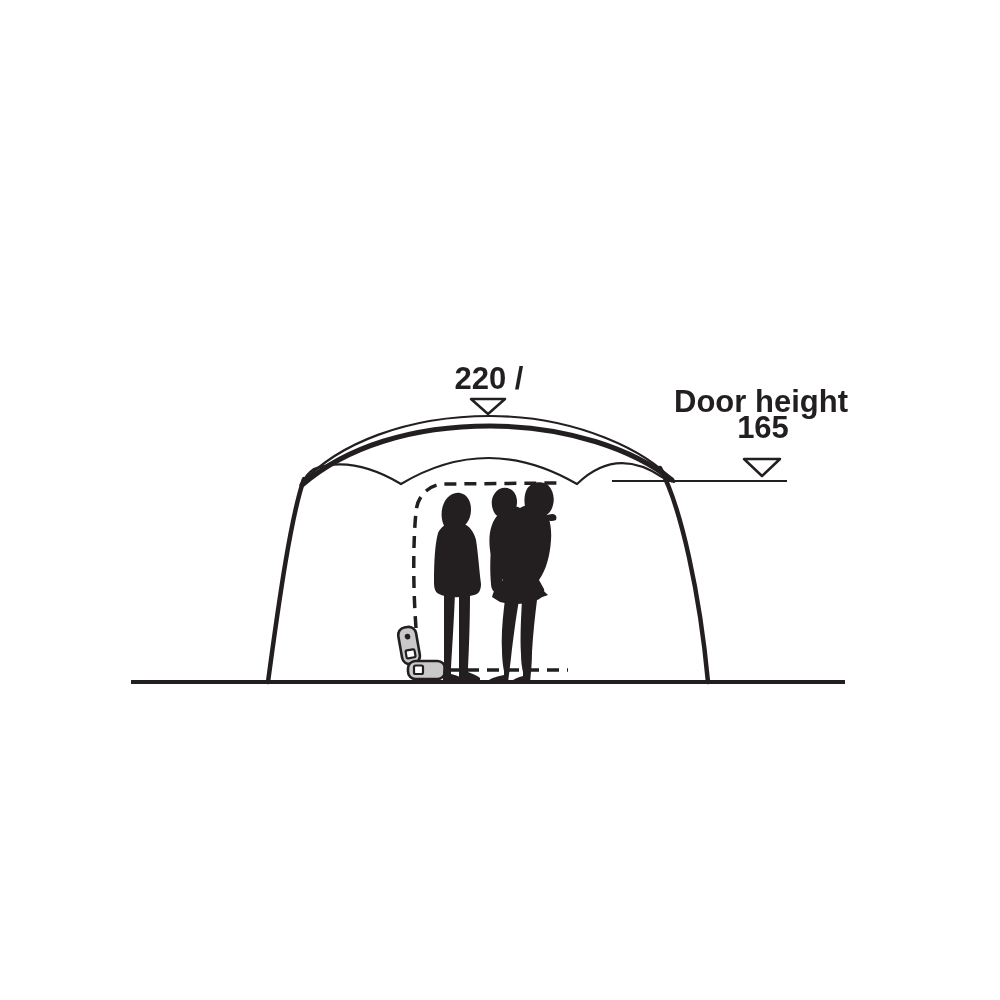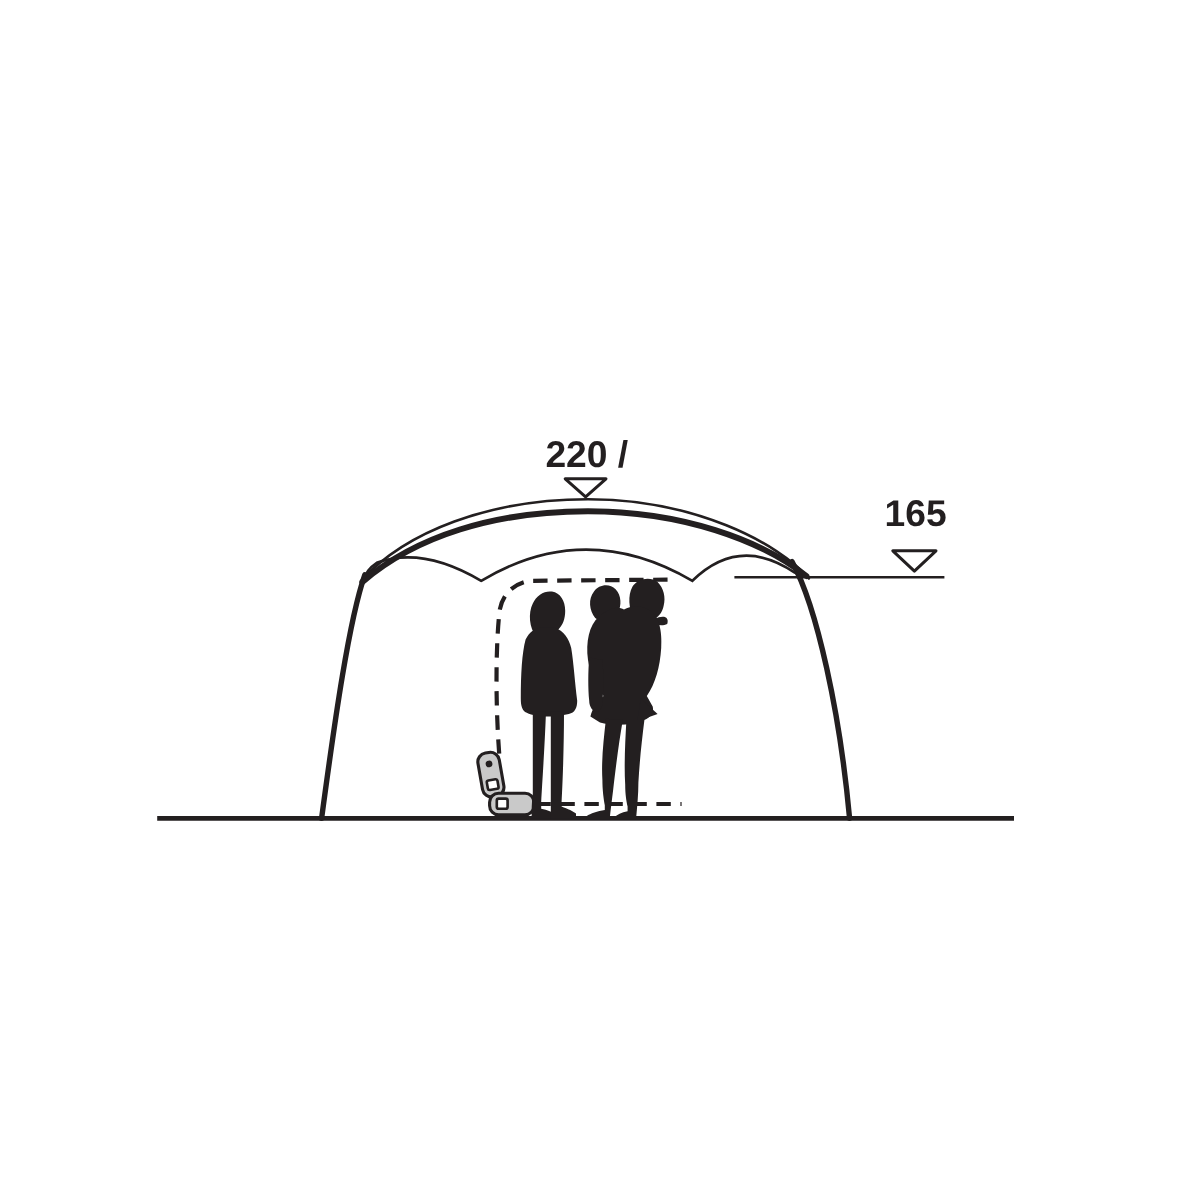--- a/index.html
+++ b/index.html
@@ -116,15 +116,16 @@
     </g>
 
     <polygon points="471,399 505,399 488,414" fill="#ffffff" stroke="#231f20" stroke-width="2.5" stroke-linejoin="round"></polygon>
     <polygon points="744,459 780,459 762,476" fill="#ffffff" stroke="#231f20" stroke-width="2.5" stroke-linejoin="round"></polygon>
   </svg>
 
   <div class="label" style="left:489px; top:331px;margin-top:32px;">
     <div>220 /</div>
   </div>
 
+  <div class="label" style="left:761px; top:386px;">Door height</div>
   <div class="label" style="left:763px; top:412px;">165</div>
 
 </div>
 
 </body></html>

